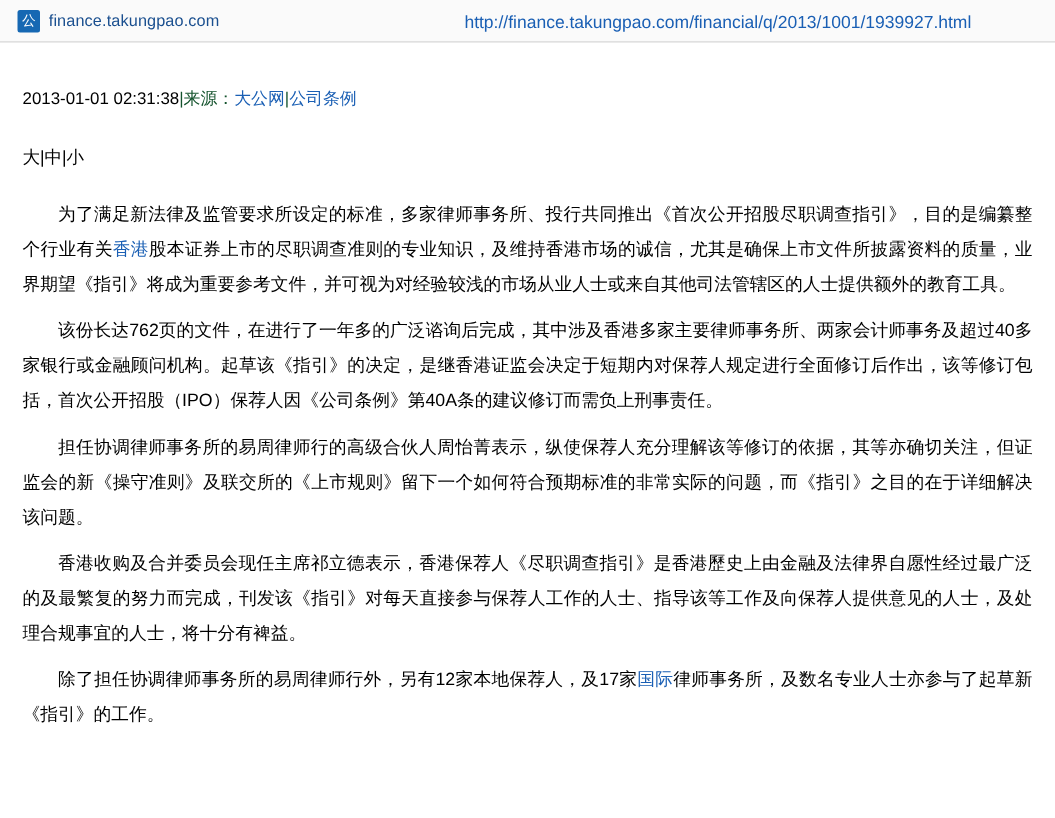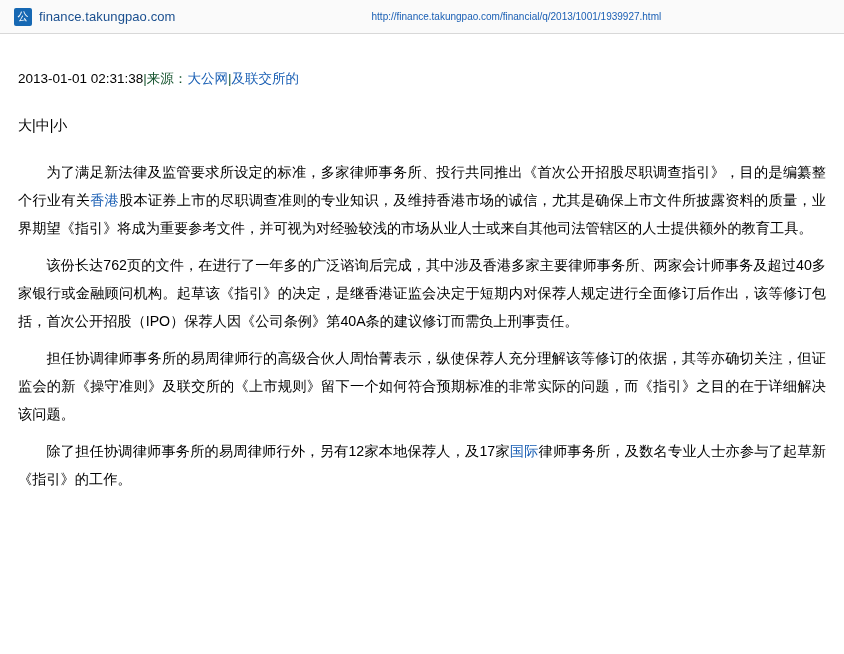--- a/index.html
+++ b/index.html
@@ -39,21 +39,21 @@
     font-family: "DejaVu Sans", sans-serif;
   }
   .site-name {
     font-size: 13px;
     font-weight: normal;
     color: #1a4f8f;
     letter-spacing: 0.1px;
   }
   .url {
     margin-left: 196px;
-    font-size: 10px;
+    font-size: 14px;
     color: #1a5fb4;
     white-space: nowrap;
   }
 
   
   .wrap {
     padding: 0 18px;
     box-sizing: border-box;
   }
   h1.title {
@@ -110,27 +110,28 @@
 
 <div class="topbar">
   <div class="logo-mark">公</div>
   <div class="site-name">finance.takungpao.com</div>
   <div class="url">http://finance.takungpao.com/financial/q/2013/1001/1939927.html</div>
 </div>
 
 <div class="wrap">
 
   <div class="meta">
-    <span>2013-01-01 02:31:38</span><span class="sep">|来源：</span><a href="#">大公网</a><span class="sep">|</span><a href="#">及联交所的</a>
+    <span>2013-01-01 02:31:38</span><span class="sep">|来源：</span><a href="#">大公网</a><span class="sep">|</span><a href="#">公司条例</a>
   </div>
 
 
   <div class="fontsize-controls">
     <span>大</span><span class="bar">|</span><span>中</span><span class="bar">|</span><span>小</span>
   </div>
 
   <div class="body-text" id="body-text">
       <p><span>为了满足新法律及监管要求所设定的标准，多家律师事务所、投行共同推出《首次公开招股尽职调查指引》，目的是编纂整个行业有关</span><a href="#">香港</a><span>股本证券上市的尽职调查准则的专业知识，及维持香港市场的诚信，尤其是确保上市文件所披露资料的质量，业界期望《指引》将成为重要参考文件，并可视为对经验较浅的市场从业人士或来自其他司法管辖区的人士提供额外的教育工具。</span></p>
       <p><span>该份长达762页的文件，在进行了一年多的广泛谘询后完成，其中涉及香港多家主要律师事务所、两家会计师事务及超过40多家银行或金融顾问机构。起草该《指引》的决定，是继香港证监会决定于短期内对保荐人规定进行全面修订后作出，该等修订包括，首次公开招股（IPO）保荐人因《公司条例》第40A条的建议修订而需负上刑事责任。</span></p>
       <p><span>担任协调律师事务所的易周律师行的高级合伙人周怡菁表示，纵使保荐人充分理解该等修订的依据，其等亦确切关注，但证监会的新《操守准则》及联交所的《上市规则》留下一个如何符合预期标准的非常实际的问题，而《指引》之目的在于详细解决该问题。</span></p>
+      <p><span>香港收购及合并委员会现任主席祁立德表示，香港保荐人《尽职调查指引》是香港歷史上由金融及法律界自愿性经过最广泛的及最繁复的努力而完成，刊发该《指引》对每天直接参与保荐人工作的人士、指导该等工作及向保荐人提供意见的人士，及处理合规事宜的人士，将十分有裨益。</span></p>
       <p><span>除了担任协调律师事务所的易周律师行外，另有12家本地保荐人，及17家</span><a href="#">国际</a><span>律师事务所，及数名专业人士亦参与了起草新《指引》的工作。</span></p>
     </div>
 </div>
 
 </body></html>

